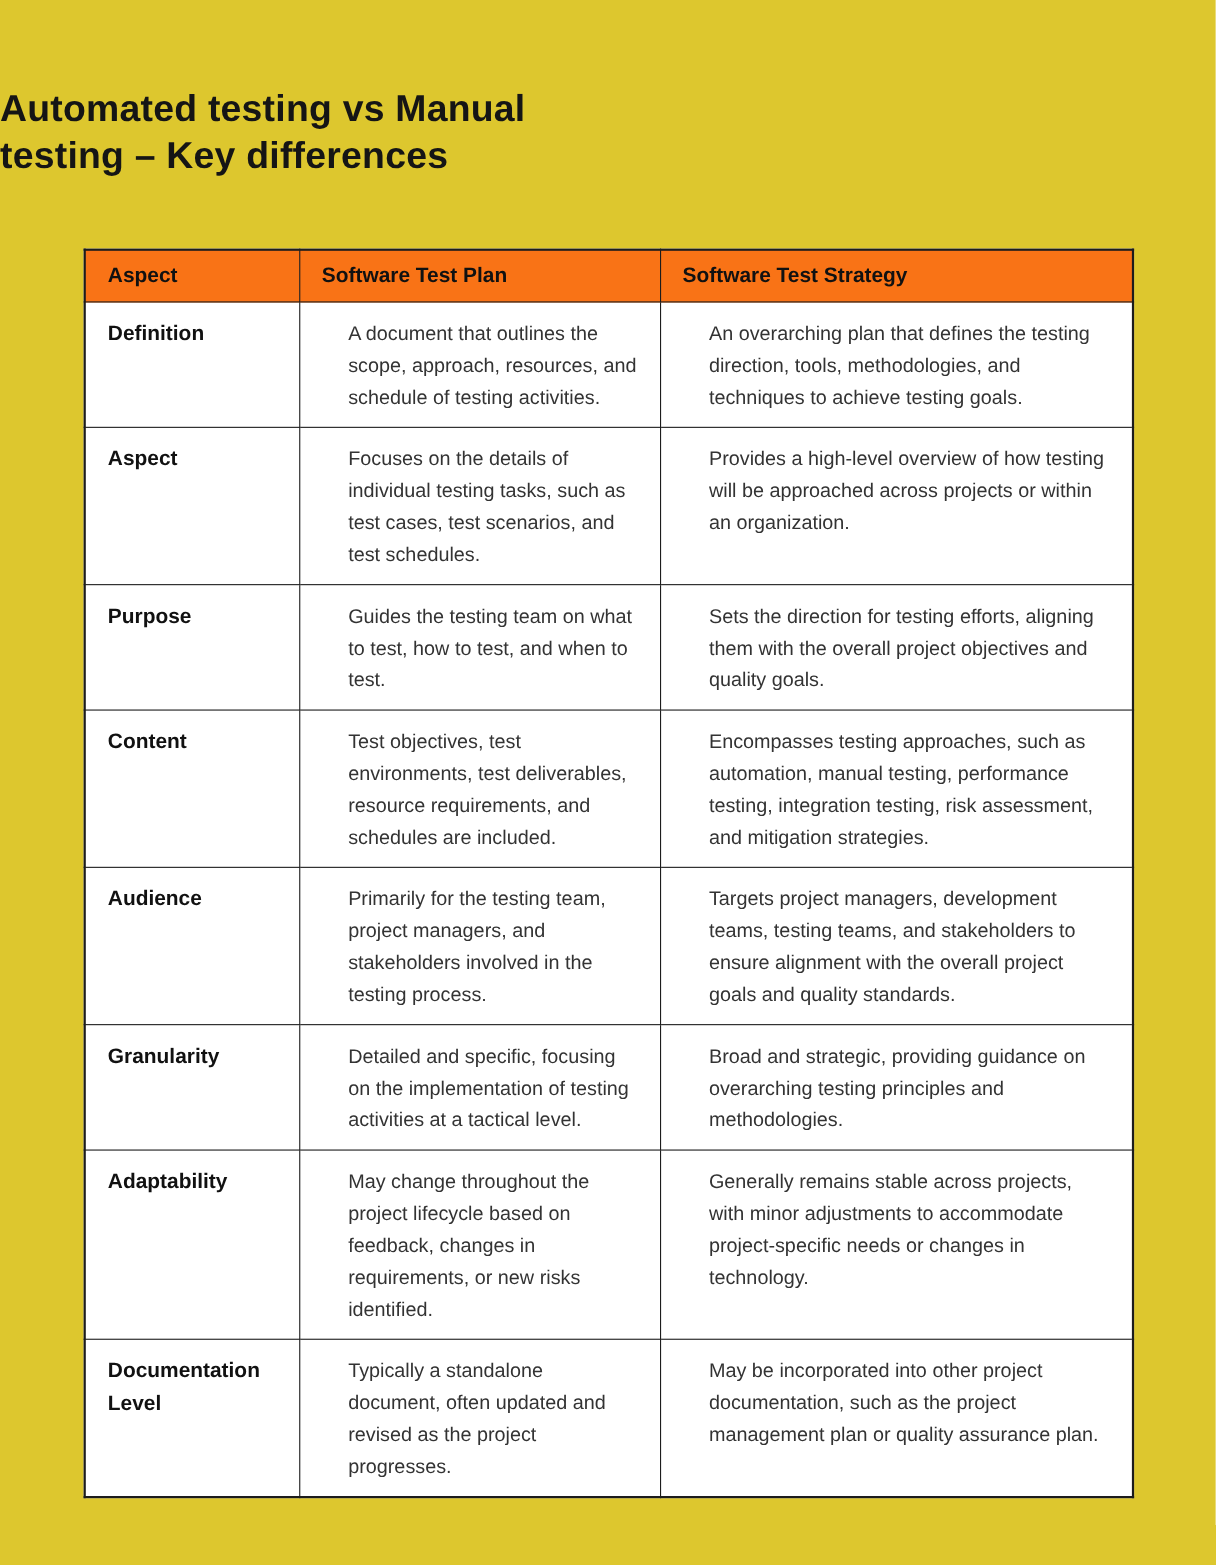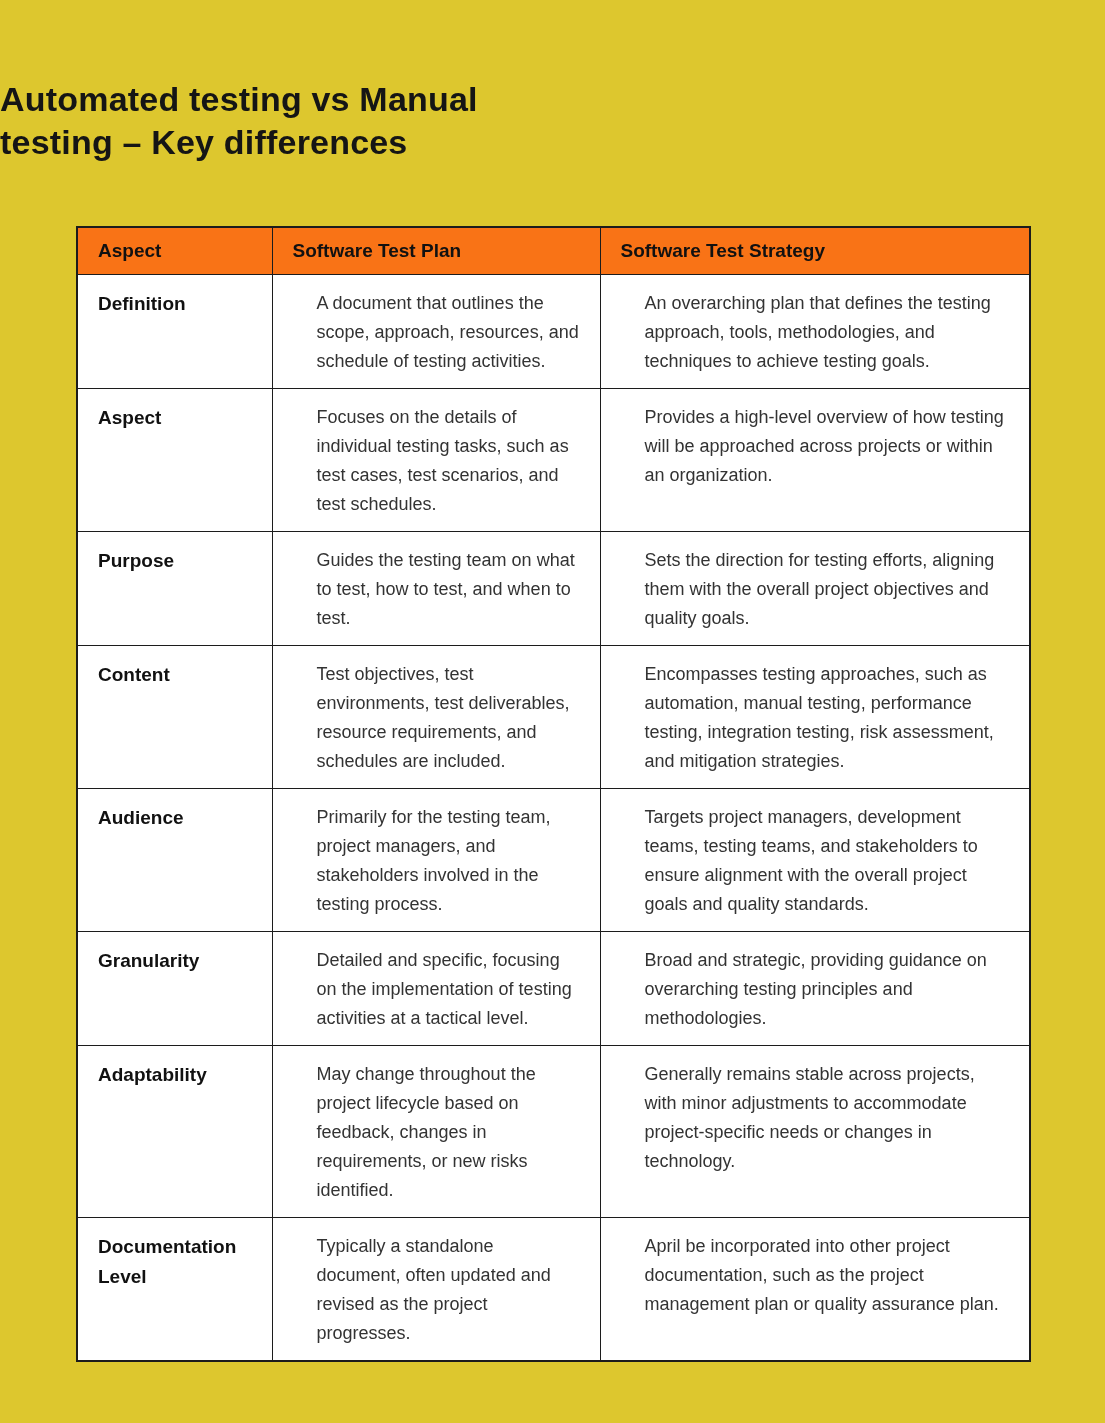--- a/index.html
+++ b/index.html
@@ -87,21 +87,21 @@
         <tr>
           <th>Aspect</th>
           <th>Software Test Plan</th>
           <th>Software Test Strategy</th>
         </tr>
       </thead>
       <tbody>
         <tr>
           <td class="aspect">Definition</td>
           <td class="desc">A document that outlines the scope, approach, resources, and schedule of testing activities.</td>
-          <td class="desc">An overarching plan that defines the testing approach, tools, methodologies, and techniques to achieve testing goals.</td>
+          <td class="desc">An overarching plan that defines the testing direction, tools, methodologies, and techniques to achieve testing goals.</td>
         </tr>
         <tr>
           <td class="aspect">Aspect</td>
           <td class="desc">Focuses on the details of individual testing tasks, such as test cases, test scenarios, and test schedules.</td>
           <td class="desc">Provides a high-level overview of how testing will be approached across projects or within an organization.</td>
         </tr>
         <tr>
           <td class="aspect">Purpose</td>
           <td class="desc">Guides the testing team on what to test, how to test, and when to test.</td>
           <td class="desc">Sets the direction for testing efforts, aligning them with the overall project objectives and quality goals.</td>
@@ -122,19 +122,19 @@
           <td class="desc">Broad and strategic, providing guidance on overarching testing principles and methodologies.</td>
         </tr>
         <tr>
           <td class="aspect">Adaptability</td>
           <td class="desc">May change throughout the project lifecycle based on feedback, changes in requirements, or new risks identified.</td>
           <td class="desc">Generally remains stable across projects, with minor adjustments to accommodate project-specific needs or changes in technology.</td>
         </tr>
         <tr>
           <td class="aspect">Documentation Level</td>
           <td class="desc">Typically a standalone document, often updated and revised as the project progresses.</td>
-          <td class="desc">April be incorporated into other project documentation, such as the project management plan or quality assurance plan.</td>
+          <td class="desc">May be incorporated into other project documentation, such as the project management plan or quality assurance plan.</td>
         </tr>
       </tbody>
     </table>
   </div>
 
 </div>
 
 </body></html>

